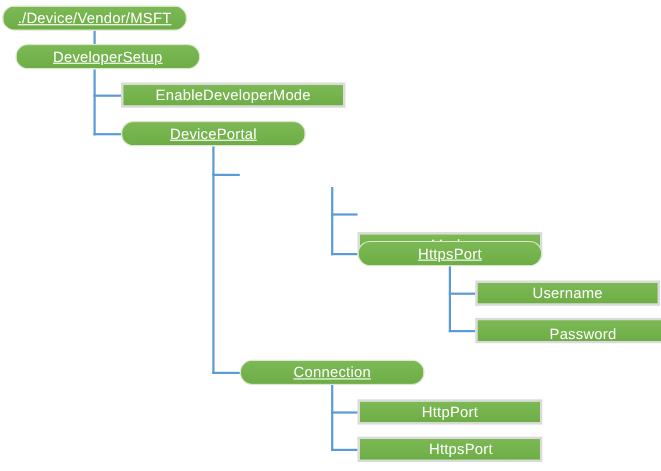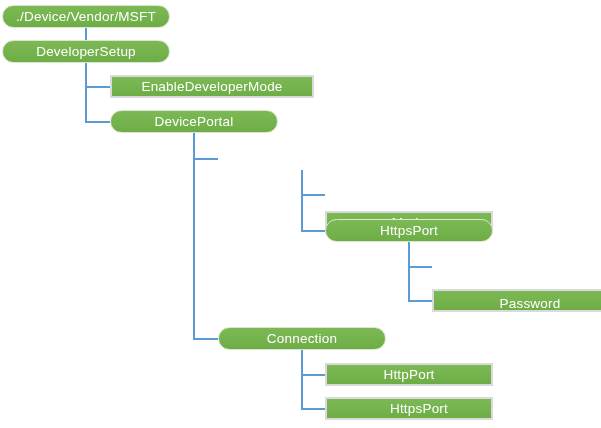--- a/index.html
+++ b/index.html
@@ -21,20 +21,21 @@
     color: #ffffff;
     font-size: 13.5px;
     line-height: 1;
     letter-spacing: 0.2px;
     background: linear-gradient(180deg, #7cb955 0%, #6ead46 100%);
     white-space: nowrap;
   }
   .node.rounded {
     border-radius: 12px;
     border: 1px solid #d9e8cd;
+    text-decoration: underline;
   }
   .node.rect {
     border: 2px solid #dadada;
   }
   .connector {
     position: absolute;
     background: #5b9bd5;
   }
 </style>
 </head>
@@ -56,34 +57,37 @@
       <div class="connector" style="left: 408px; top: 265.5px; width: 24px; height: 2px; background: rgb(91, 155, 213);"></div>
       <div class="connector" style="left: 408px; top: 299.5px; width: 24px; height: 2px; background: rgb(91, 155, 213);"></div>
       <div class="connector" style="left: 301px; top: 350px; width: 2px; height: 59.5px; background: rgb(91, 155, 213);"></div>
       <div class="connector" style="left: 301px; top: 373.5px; width: 24px; height: 2px; background: rgb(91, 155, 213);"></div>
       <div class="connector" style="left: 301px; top: 407.5px; width: 24px; height: 2px; background: rgb(91, 155, 213);"></div>
     </div>
   <div class="layer" id="nodes">
       <div class="node rounded" style="left: 2px; top: 5px; width: 168px; height: 23px;">
         <span>./Device/Vendor/MSFT</span>
       </div>
-      <div class="node rounded" style="left: 2px; top: 40px; width: 168px; height: 23px;">
+      <div class="node rounded" style="left: 14px; top: 40px; width: 168px; height: 23px;">
         <span>DeveloperSetup</span>
       </div>
       <div class="node rect" style="left: 110px; top: 75px; width: 204px; height: 23px;">
         <span>EnableDeveloperMode</span>
       </div>
       <div class="node rounded" style="left: 110px; top: 110px; width: 168px; height: 23px;">
         <span>DevicePortal</span>
       </div>
       <div class="node rect" style="left: 325px; top: 183px; width: 168px; height: 23px; margin-top: 28px;">
         <span>Mode</span>
       </div>
       <div class="node rounded" style="left: 325px; top: 219px; width: 168px; height: 23px;">
         <span>HttpsPort</span>
+      </div>
+      <div class="node rect" style="left: 432px; top: 255px; width: 168px; height: 23px;">
+        <span>Username</span>
       </div>
       <div class="node rect" style="left: 432px; top: 289px; width: 196px; height: 23px; align-items: flex-end;">
         <span>Password</span>
       </div>
       <div class="node rounded" style="left: 218px; top: 327px; width: 168px; height: 23px; text-align: right;">
         <span>Connection</span>
       </div>
       <div class="node rect" style="left: 325px; top: 363px; width: 168px; height: 23px;">
         <span>HttpPort</span>
       </div>

